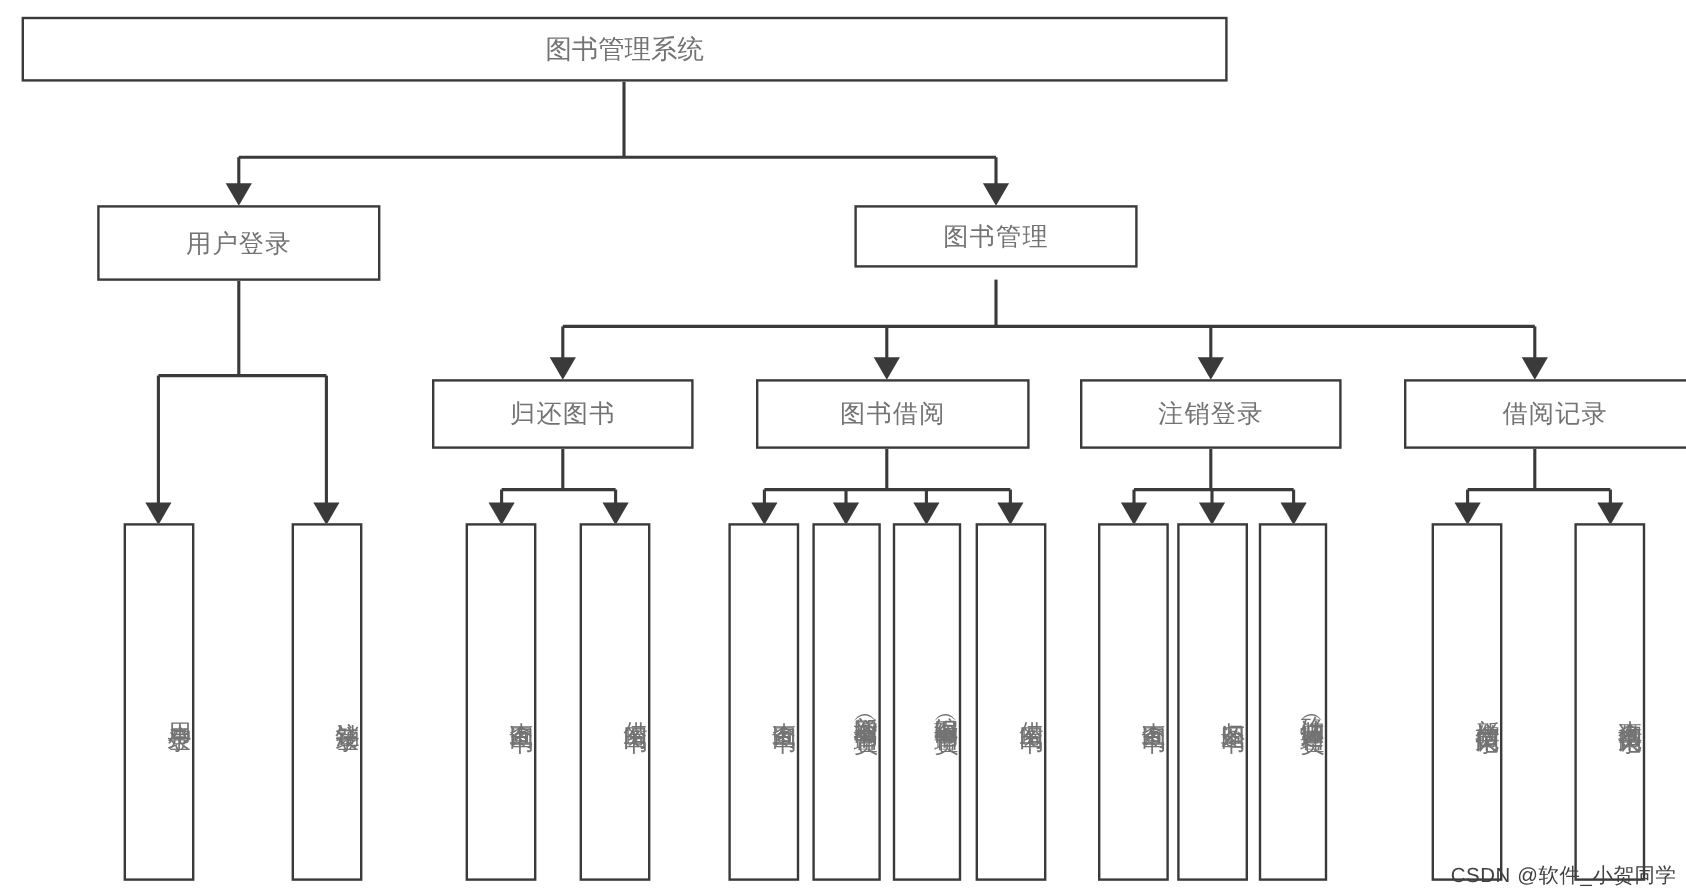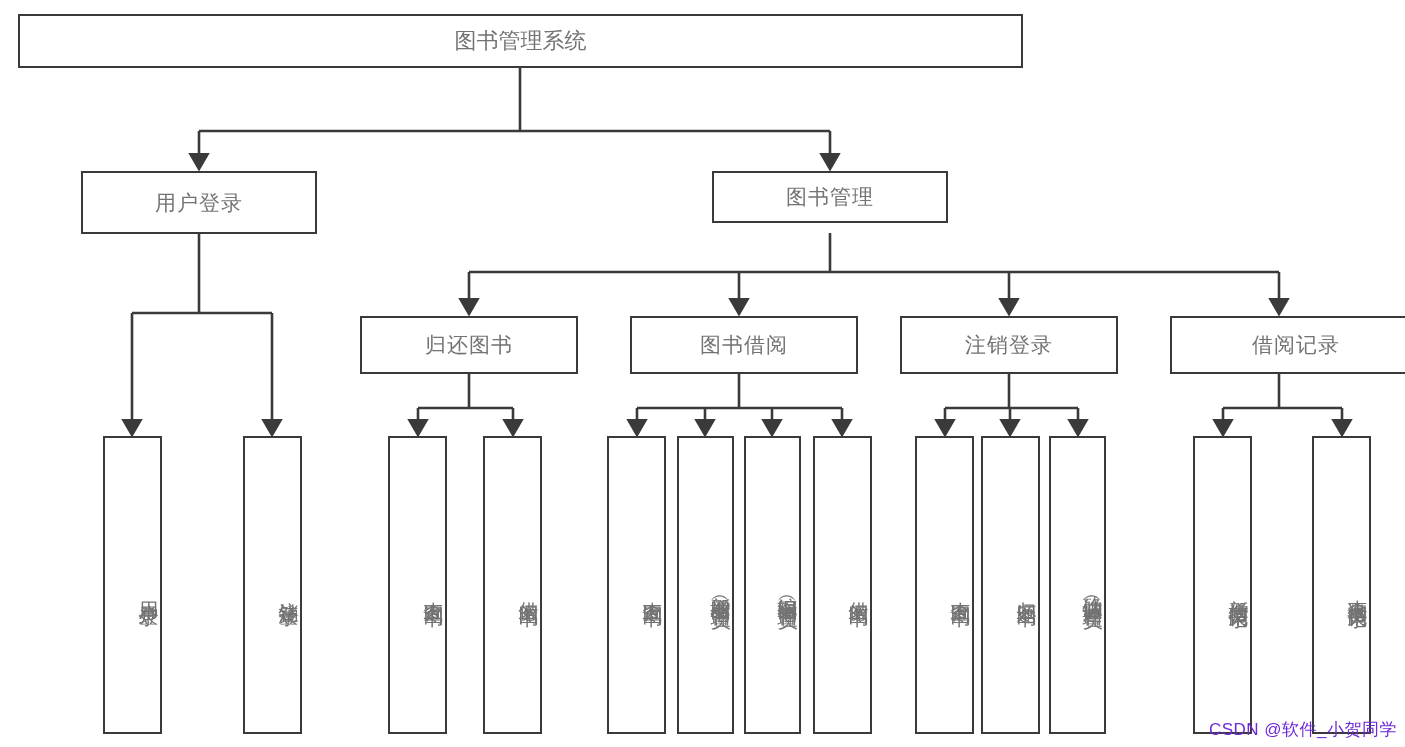--- a/index.html
+++ b/index.html
@@ -54,21 +54,21 @@
   .node-v .vlabel {
     writing-mode: vertical-rl;
     text-orientation: upright;
     white-space: nowrap;
   }
   .watermark {
     position: absolute;
     right: 8px;
     bottom: 6px;
     font-size: 17px;
-    color: #6d28d9;
+    color: #404040;
     letter-spacing: 0.5px;
     white-space: nowrap;
     text-align: center;
   }
 </style>
 </head>
 <body>
 
 <div id="diagram-root">
 

